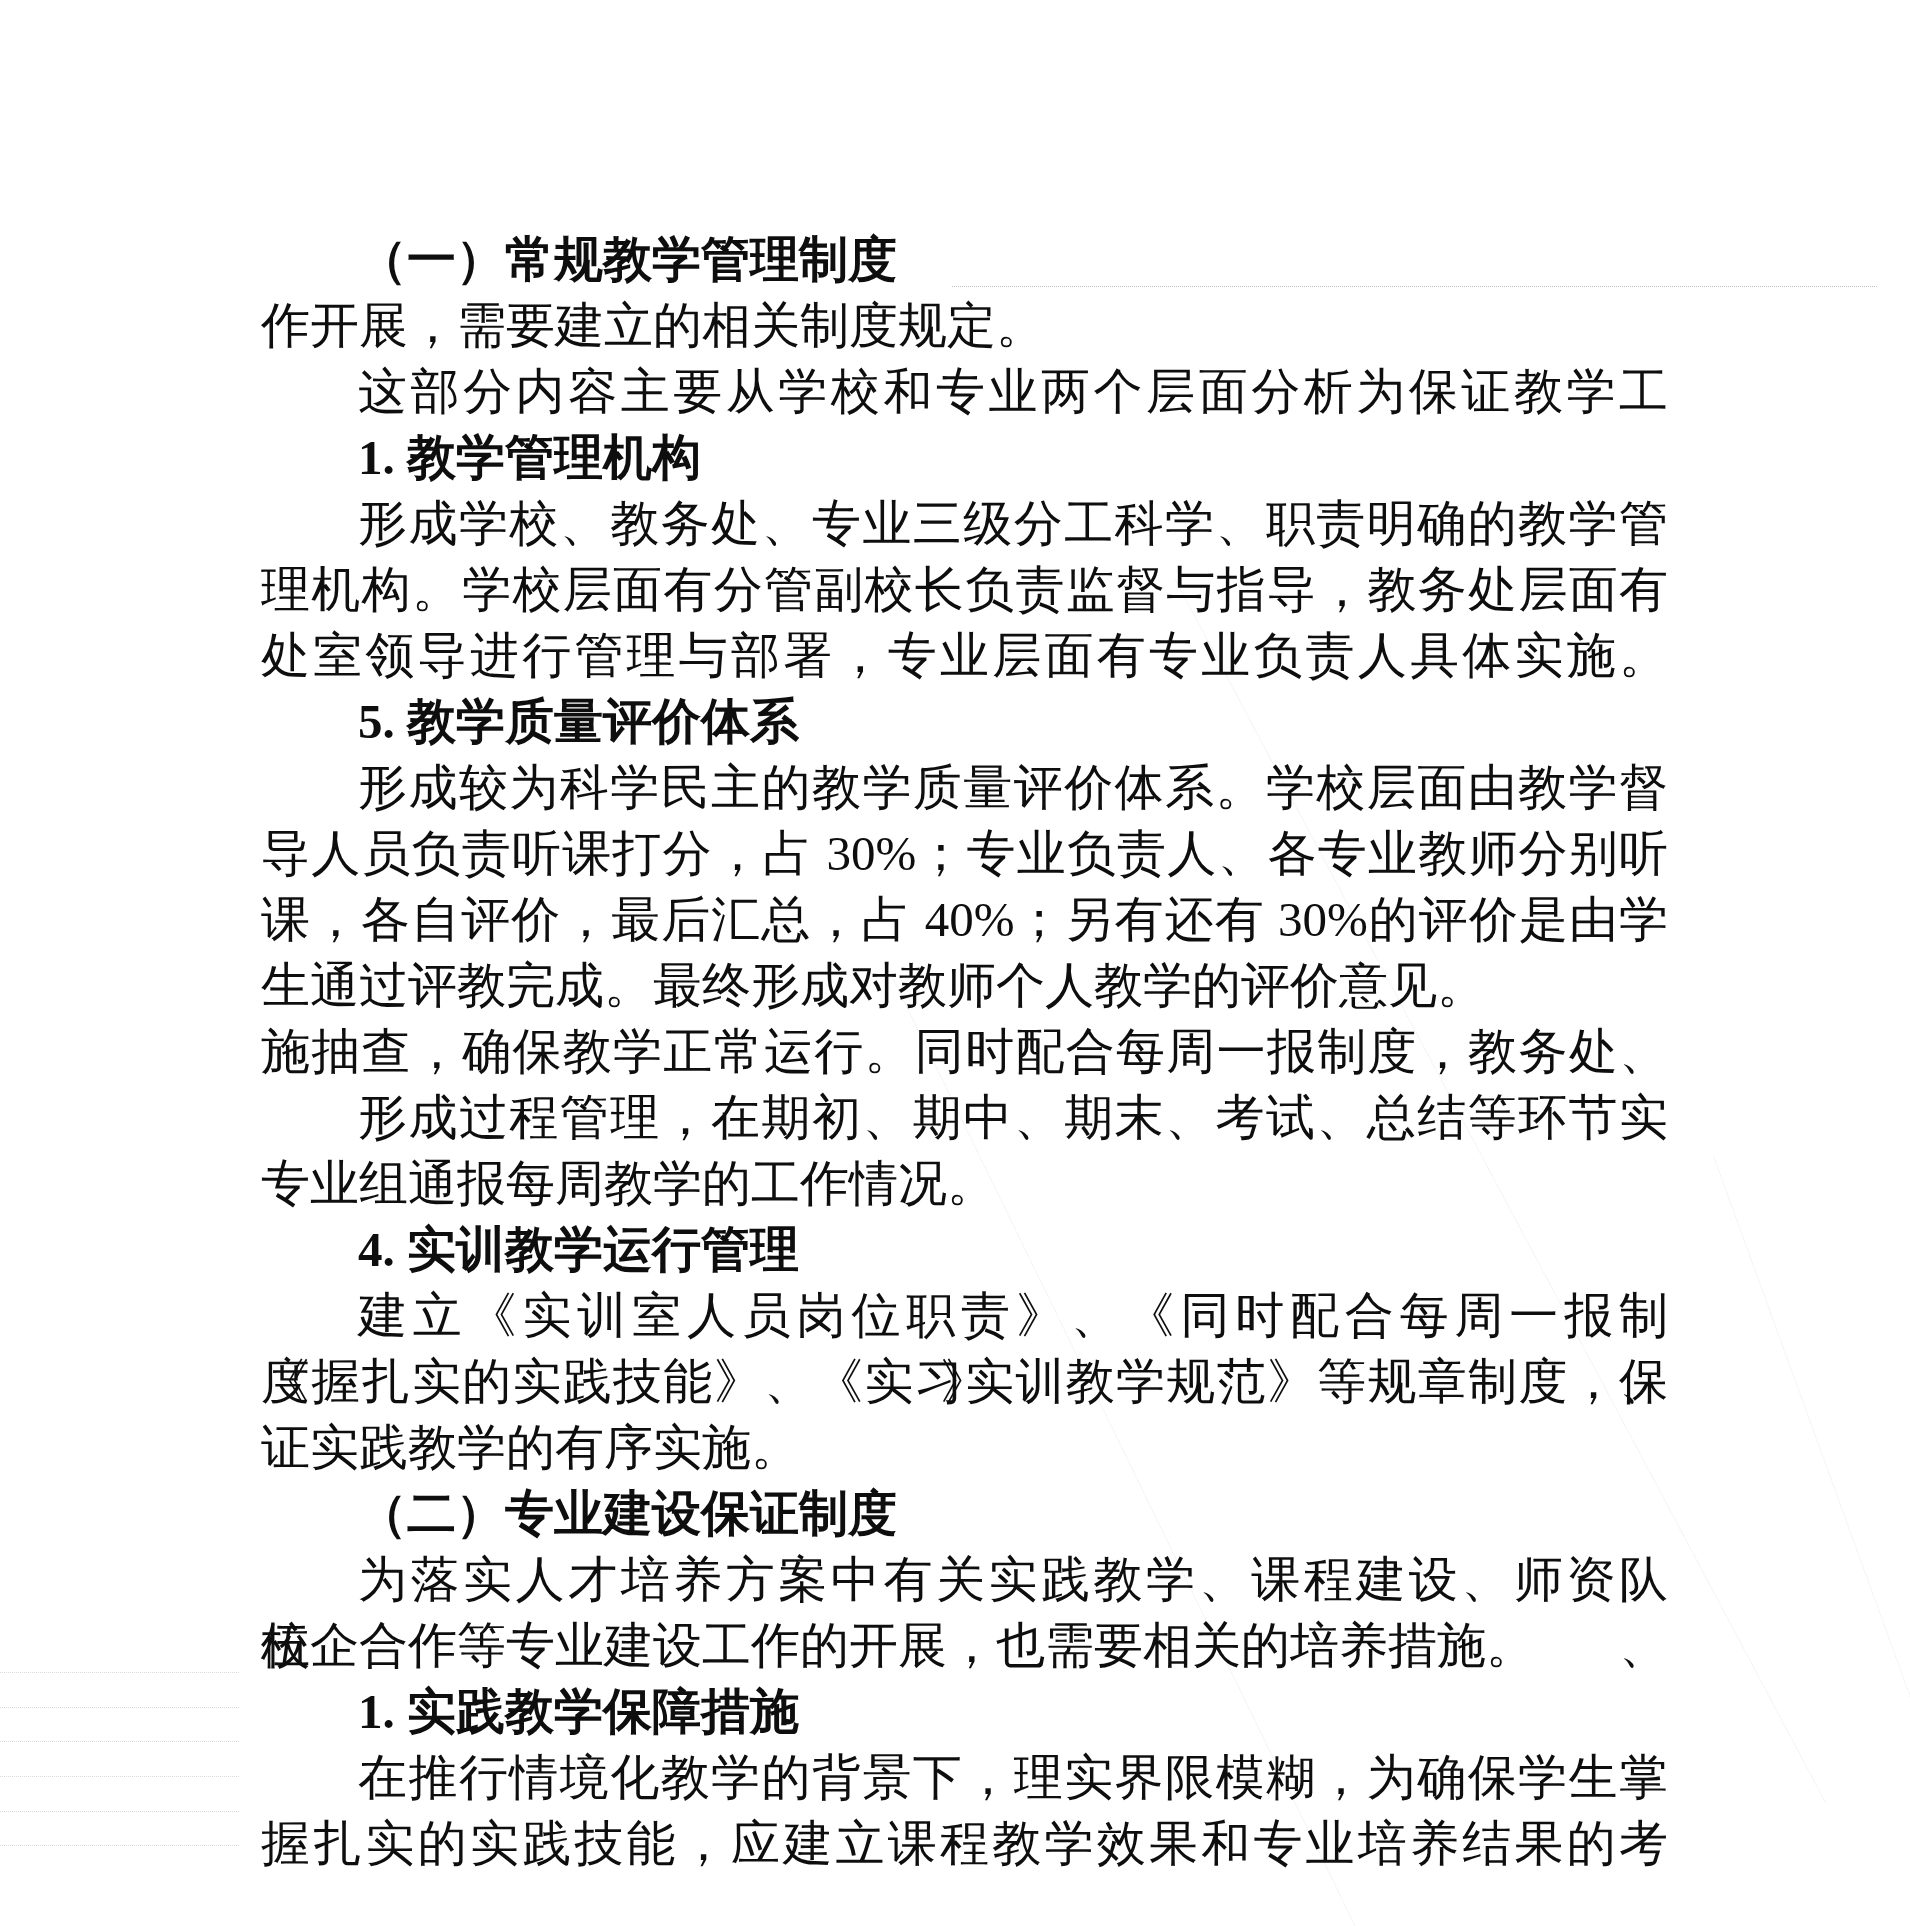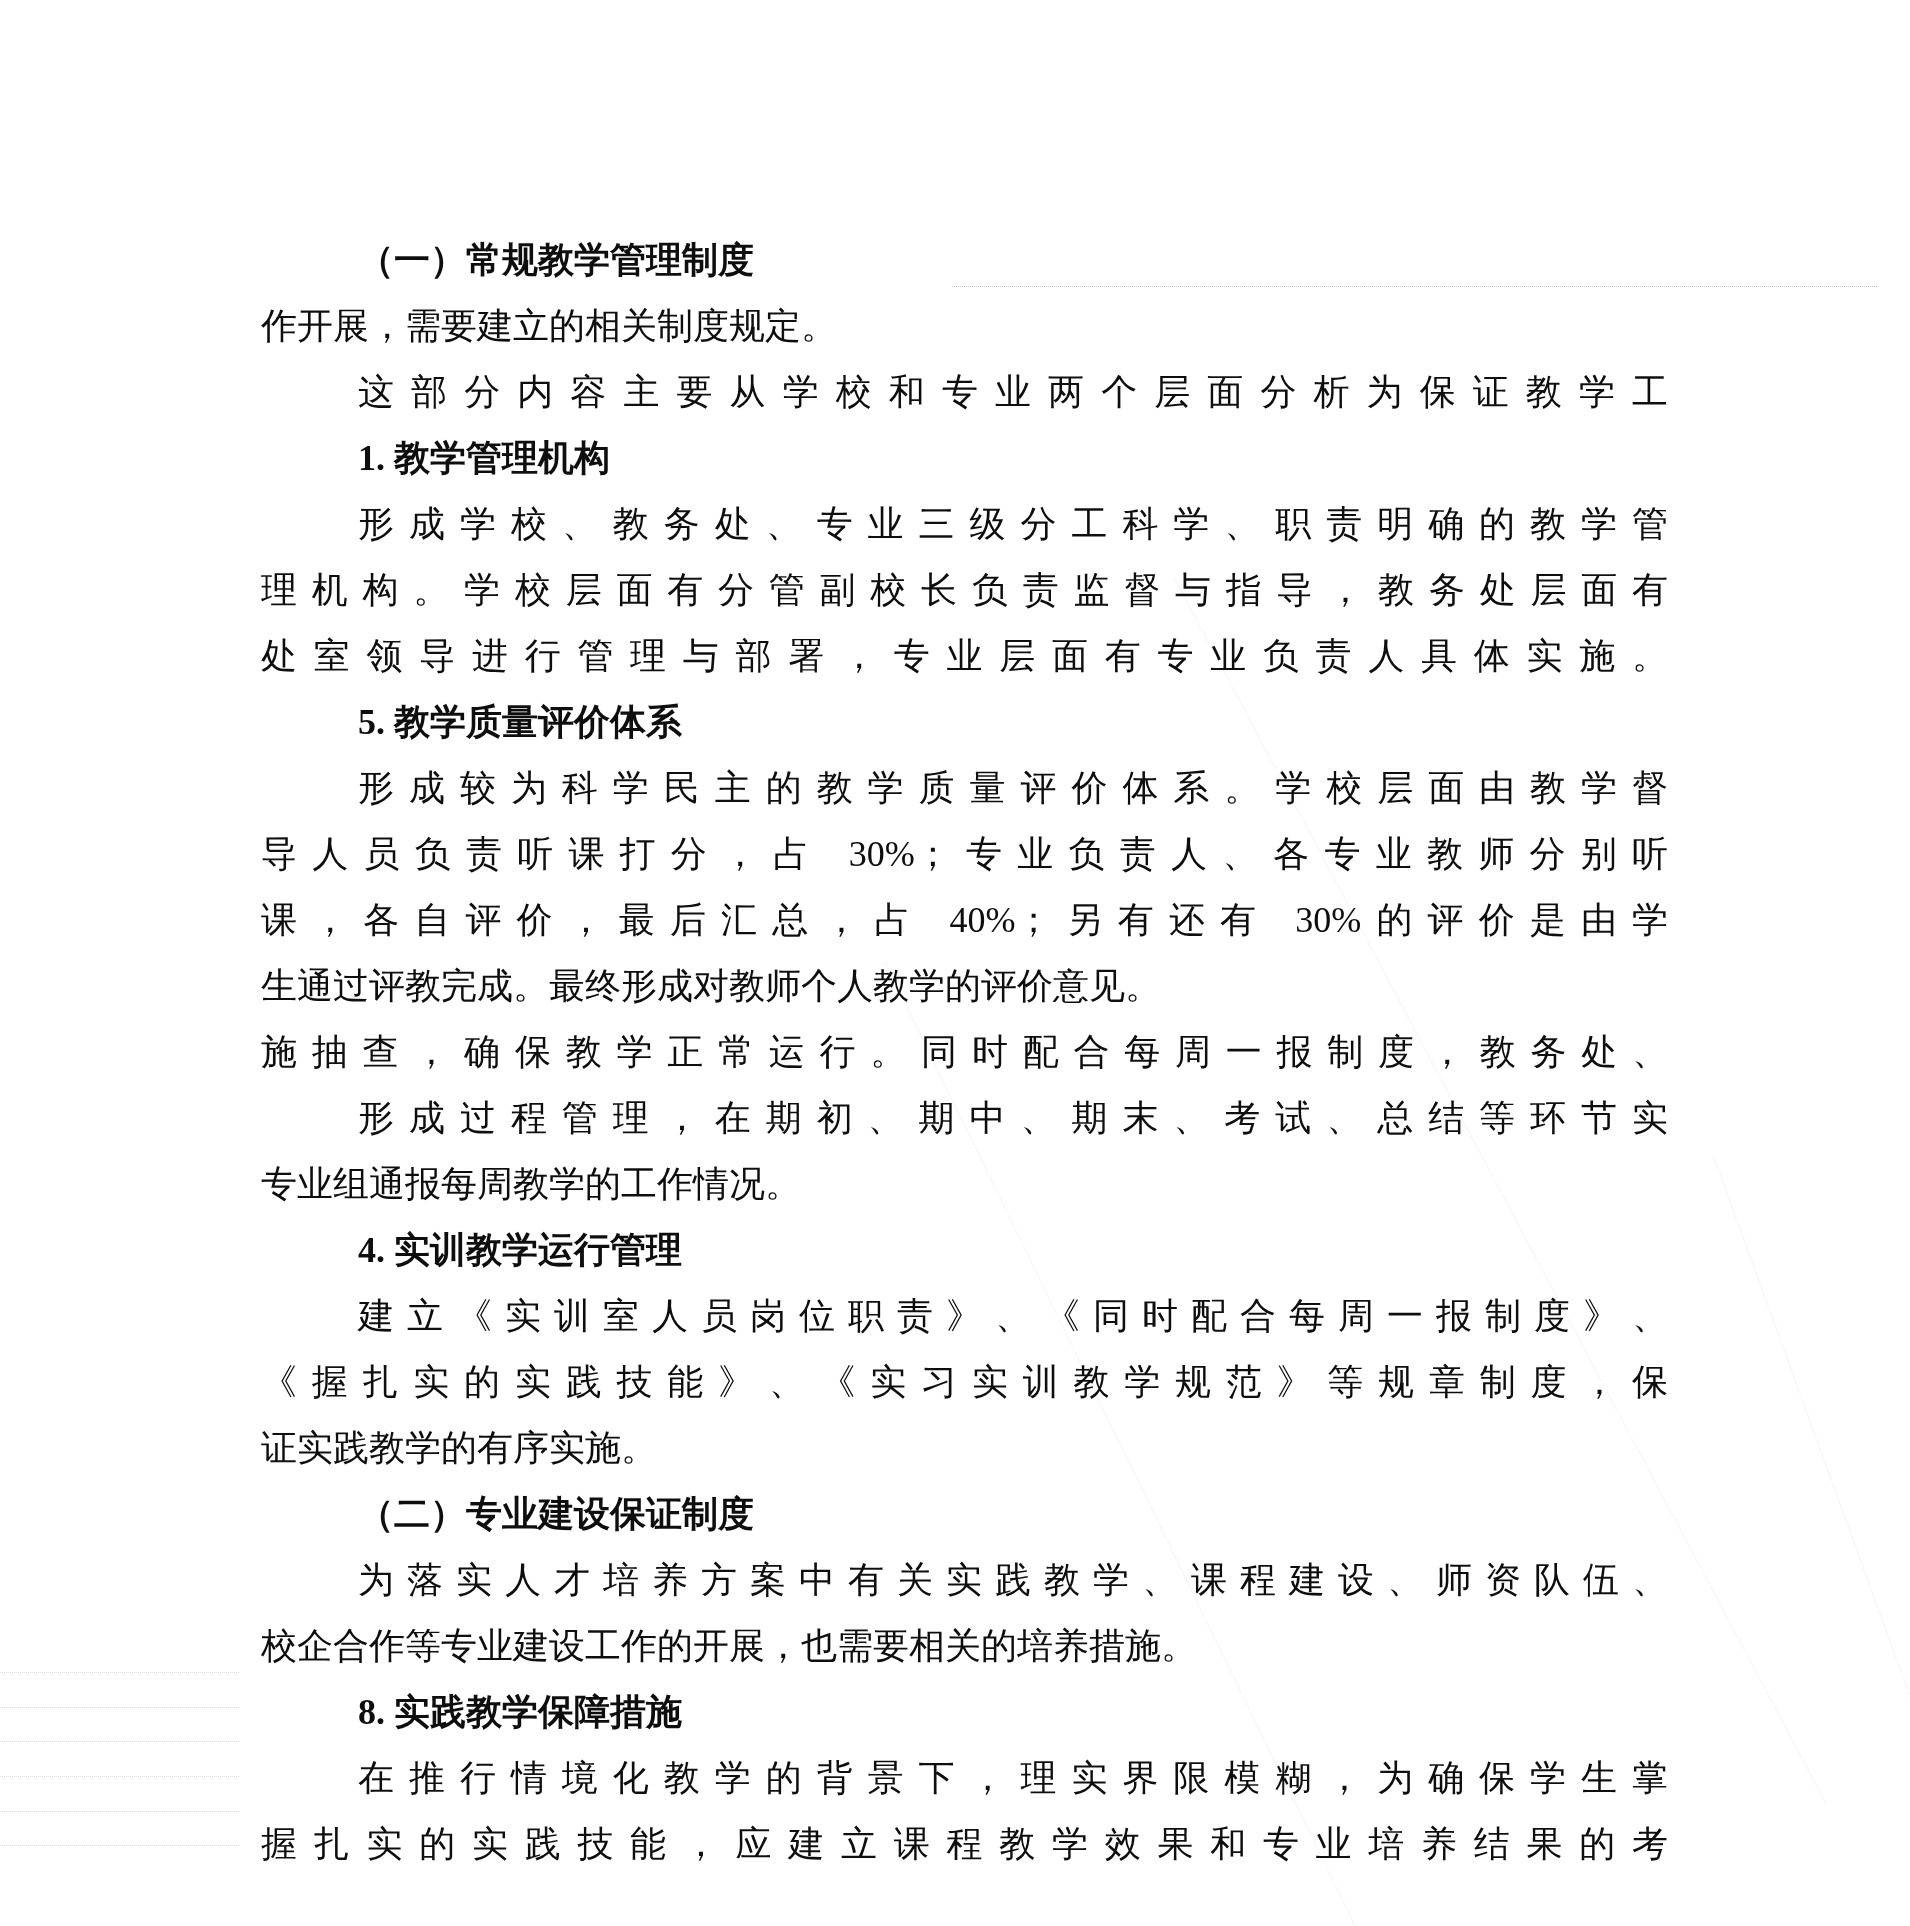--- a/index.html
+++ b/index.html
@@ -12,21 +12,21 @@
     font-family:"Liberation Serif","DejaVu Serif",serif;
     color:#0e0e0e;
   }
   .text{
     position:absolute;
     left:261px;
     top:227px;
     width:1407px;
   }
   .line{
-    font-size:36px;
+    font-size:49px;
     height:66px;
     line-height:66px;
     letter-spacing:0;
     white-space:normal;
   }
   .line.h{
     font-weight:bold;
   }
   .line.ind{
     text-indent:97px;
@@ -74,19 +74,19 @@
       <div class="line fill">施抽查，确保教学正常运行。同时配合每周一报制度，教务处、</div>
       <div class="line ind fill">形成过程管理，在期初、期中、期末、考试、总结等环节实</div>
       <div class="line">专业组通报每周教学的工作情况。</div>
       <div class="line h ind">4. 实训教学运行管理</div>
       <div class="line ind fill">建立《实训室人员岗位职责》、《同时配合每周一报制度》、</div>
       <div class="line fill">《握扎实的实践技能》、《实习实训教学规范》等规章制度，保</div>
       <div class="line">证实践教学的有序实施。</div>
       <div class="line h ind">（二）专业建设保证制度</div>
       <div class="line ind fill">为落实人才培养方案中有关实践教学、课程建设、师资队伍、</div>
       <div class="line">校企合作等专业建设工作的开展，也需要相关的培养措施。</div>
-      <div class="line h ind">8. 实践教学保障措施</div>
+      <div class="line h ind">1. 实践教学保障措施</div>
       <div class="line ind fill">在推行情境化教学的背景下，理实界限模糊，为确保学生掌</div>
       <div class="line fill">握扎实的实践技能，应建立课程教学效果和专业培养结果的考</div>
     </div>
 
 </div>
 
 
 </body></html>

